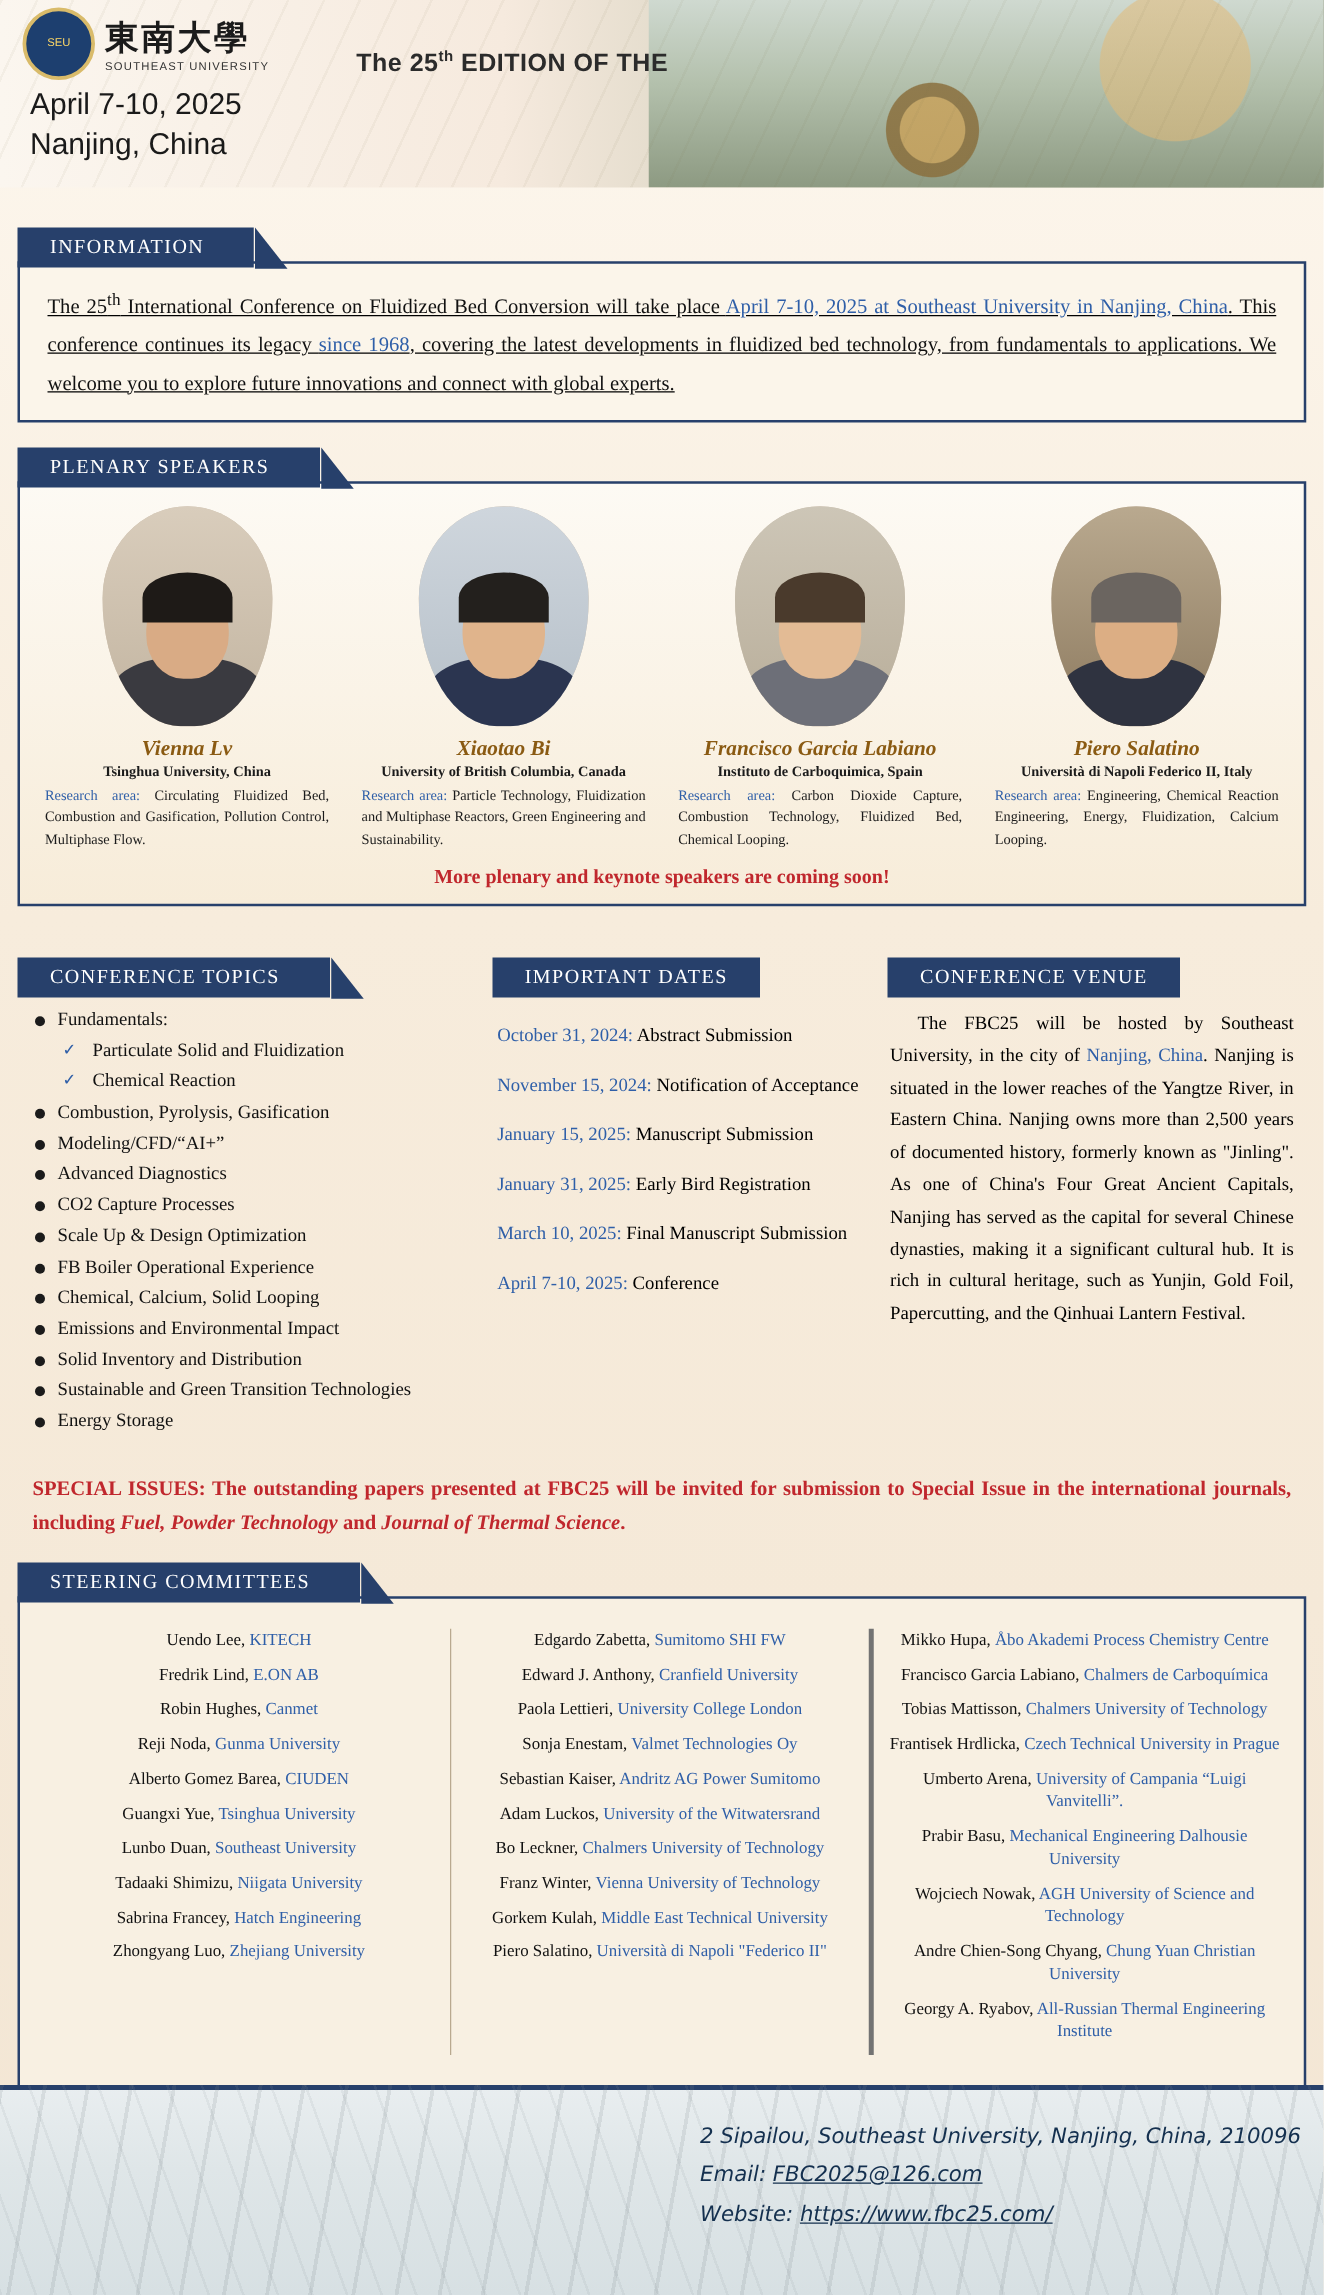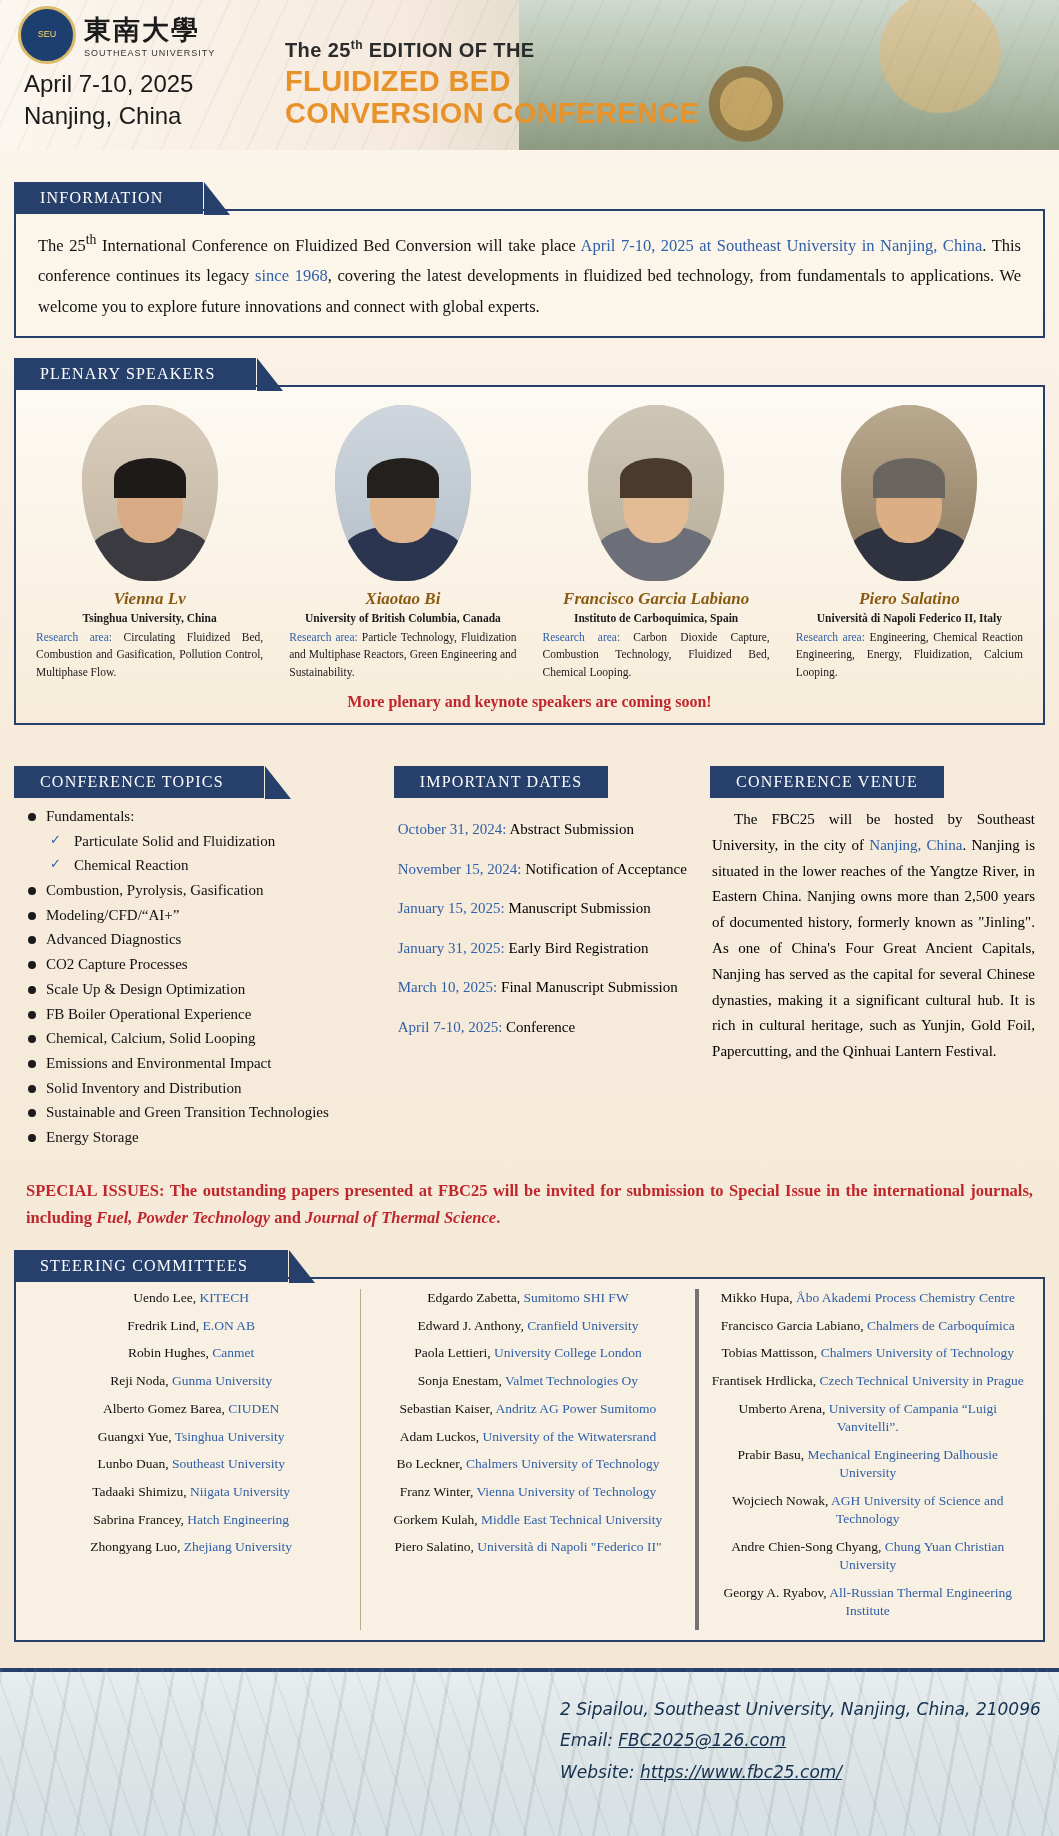--- a/index.html
+++ b/index.html
@@ -98,21 +98,21 @@
     content:"";
     position:absolute; right:-1px; top:0;
     border-top:33px solid transparent;
     border-left:26px solid #27406b;
     border-bottom:0 solid transparent;
     width:0;height:0;
     transform:translateX(100%);
   }
   .ribbon.center::after{ display:none; }
 
-  .info-sec { position:absolute; left:14px; top:182px; width:1031px; }
+  .info-sec { position:absolute; left:14px; top:182px; width:1031px;text-decoration:underline; }
   .info-box {
     margin-top:-5px;
     border:2px solid #27406b;
     background:#fbf5ea;
     padding:16px 22px 14px 22px;
     font-size:16.5px;
     line-height:1.85;
     color:#111;
     text-align:justify;
   }
@@ -202,21 +202,21 @@
     text-align:justify;
   }
   .special .it { font-style:italic; }
 
   
   .steer-sec { position:absolute; left:14px; top:1250px; width:1031px; }
   .steer-box {
     margin-top:-5px;
     border:2px solid #27406b;
     background:#f8f0e2;
-    padding:10px 6px;
+    padding:24px 6px;
     display:flex;
   }
   .steer-col { width:33.33%; padding:0 10px; }
   .steer-col.mid { border-left:1px solid #b9a98f; border-right:4px solid #737373; }
   .steer-item {
     text-align:center; font-size:13.5px; line-height:1.35; margin-bottom:9.5px; color:#111;
   }
   .steer-item .org { color:#2f5fa8; }
 
   
@@ -257,24 +257,20 @@
     </div>
 
     <div class="date-block">
       <div>April 7-10, 2025</div>
       <div>Nanjing, China</div>
     </div>
 
     <div class="title-block">
       <div class="title-sub">
         <span>The 25</span><sup>th</sup><span> EDITION OF THE</span>
-      </div>
-      <div class="title-main">
-        <div>FLUIDIZED BED</div>
-        <div>CONVERSION CONFERENCE</div>
       </div>
     </div>
   </div>
 
   <div class="info-sec">
     <div class="ribbon">INFORMATION</div>
     <div class="info-box">
       <span>The 25</span><sup>th</sup><span> International Conference on Fluidized Bed Conversion will take place </span><span class="accent">April 7-10, 2025 at Southeast University in Nanjing, China</span><span>. This conference continues its legacy </span><span class="accent">since 1968</span><span>, covering the latest developments in fluidized bed technology, from fundamentals to applications. We welcome you to explore future innovations and connect with global experts.</span>
     </div>
   </div>

